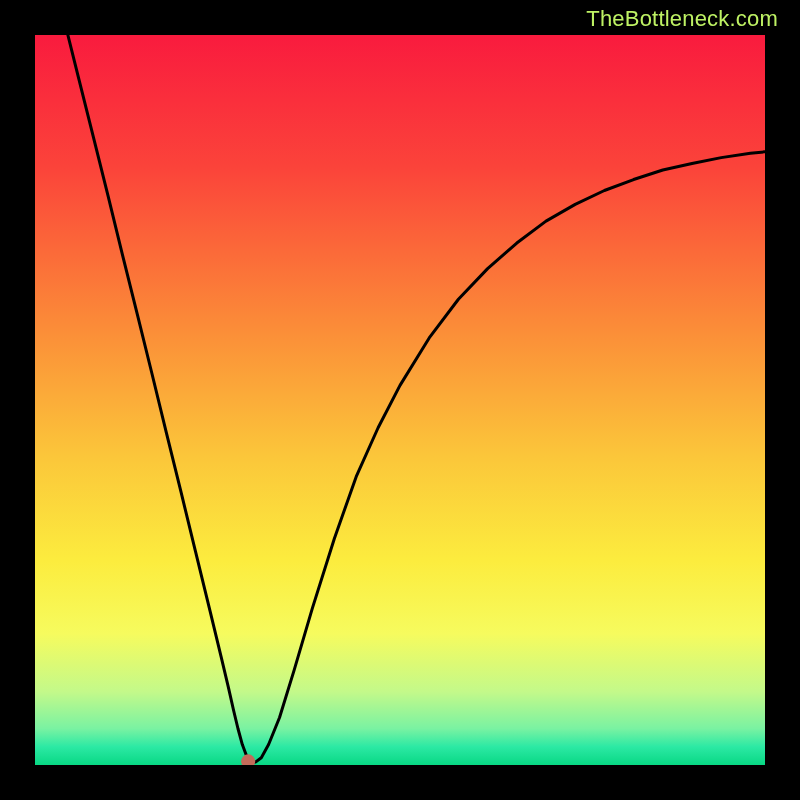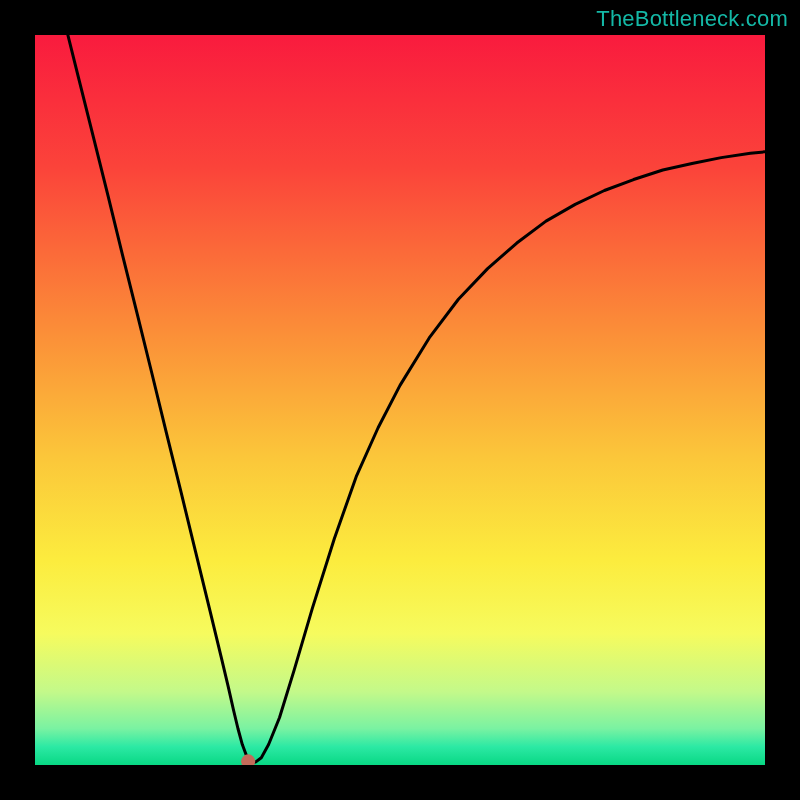--- a/index.html
+++ b/index.html
@@ -21,22 +21,22 @@
     position: absolute;
     left: 35px;
     top: 35px;
     width: 730px;
     height: 730px;
     overflow: hidden;
   }
   .watermark {
     position: absolute;
     top: 6px;
-    right: 12px;
-    color: #14b8a6;
+    right: 22px;
+    color: #bef264;
     font-size: 22px;
     font-weight: 500;
     letter-spacing: 0.2px;
     user-select: none;
     pointer-events: none;
   }
   svg { display: block; }
 </style>
 </head>
 <body>

